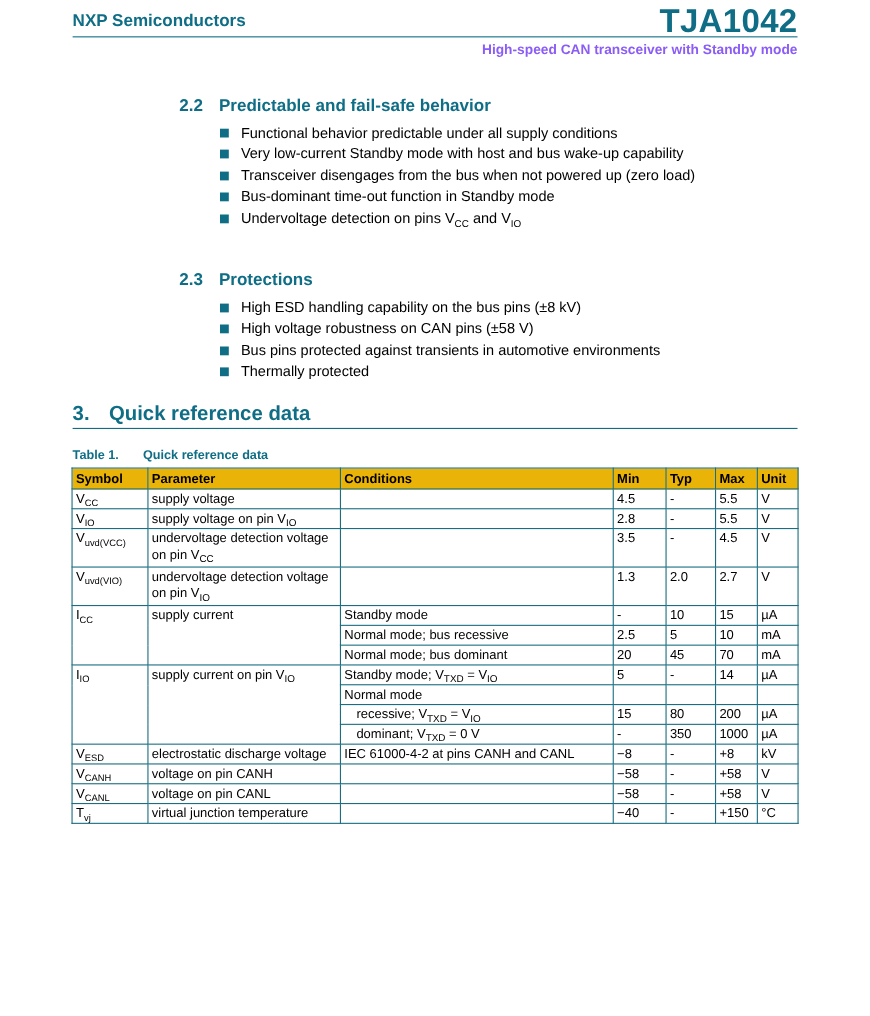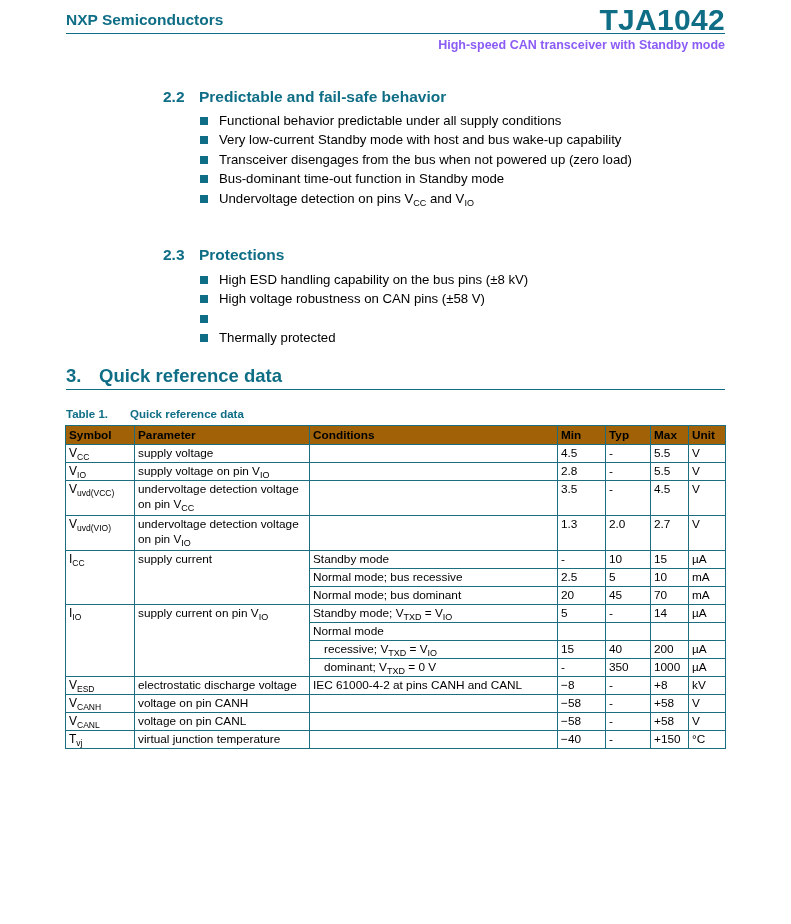--- a/index.html
+++ b/index.html
@@ -18,21 +18,21 @@
 
   .h3 { position: absolute; left: 66px; top: 365px; font-size: 18.5px; font-weight: bold; color: #0f6e86; }
   .h3 .num { display: inline-block; width: 33px; }
   .h3-rule { position: absolute; left: 66px; top: 389px; width: 659px; height: 1px; background: #0f6e86; }
 
   .tcap { position: absolute; left: 66px; top: 408px; font-size: 11.5px; font-weight: bold; color: #0f6e86; }
   .tcap .num { display: inline-block; width: 64px; }
 
   table.qr { position: absolute; left: 65px; top: 425px; border-collapse: collapse; font-size: 11.8px; table-layout: fixed; }
   table.qr td, table.qr th { border: 1.2px solid #1b6e80; padding: 0 3px; vertical-align: top; line-height: 14px; text-align: left; }
-  table.qr th { background: #a16207; font-weight: bold; height: 18px; line-height: 18px; }
+  table.qr th { background: #eab308; font-weight: bold; height: 18px; line-height: 18px; }
   table.qr td { height: 17px; line-height: 17px; }
   table.qr td.two { line-height: 15px; padding-top: 1px; height: 33px; }
   table.qr td.sym { font-size: 12px; }
   table.qr td.sym sub { font-size: 8.5px; }
   .indent { padding-left: 14px !important; }
 </style>
 </head>
 <body>
 
 <div class="header-left">NXP Semiconductors</div>
@@ -50,21 +50,21 @@
   <li><span class="sq"></span><span>Bus-dominant time-out function in Standby mode</span></li>
   <li><span class="sq"></span><span>Undervoltage detection on pins V</span><sub>CC</sub><span> and V</span><sub>IO</sub></li>
 </ul>
 
 <div class="sec-title" style="left:163px; top:246px;">
   <span class="num">2.3</span><span>Protections</span>
 </div>
 <ul class="bullets" style="top:270px;">
   <li><span class="sq"></span><span>High ESD handling capability on the bus pins (±8 kV)</span></li>
   <li><span class="sq"></span><span>High voltage robustness on CAN pins (±58 V)</span></li>
-  <li><span class="sq"></span></li>
+  <li><span class="sq"></span><span>Bus pins protected against transients in automotive environments</span></li>
   <li><span class="sq"></span><span>Thermally protected</span></li>
 </ul>
 
 <div class="h3">
   <span class="num">3.</span><span>Quick reference data</span>
 </div>
 <div class="h3-rule"></div>
 
 <div class="tcap">
   <span class="num">Table 1.</span><span>Quick reference data</span>
@@ -169,21 +169,21 @@
     <tr>
       <td>Normal mode</td>
       <td></td>
       <td></td>
       <td></td>
       <td></td>
     </tr>
     <tr>
       <td class="indent"><span>recessive; V</span><sub>TXD</sub><span> = V</span><sub>IO</sub></td>
       <td>15</td>
-      <td>40</td>
+      <td>80</td>
       <td>200</td>
       <td>µA</td>
     </tr>
     <tr>
       <td class="indent"><span>dominant; V</span><sub>TXD</sub><span> = 0 V</span></td>
       <td>-</td>
       <td>350</td>
       <td>1000</td>
       <td>µA</td>
     </tr>

